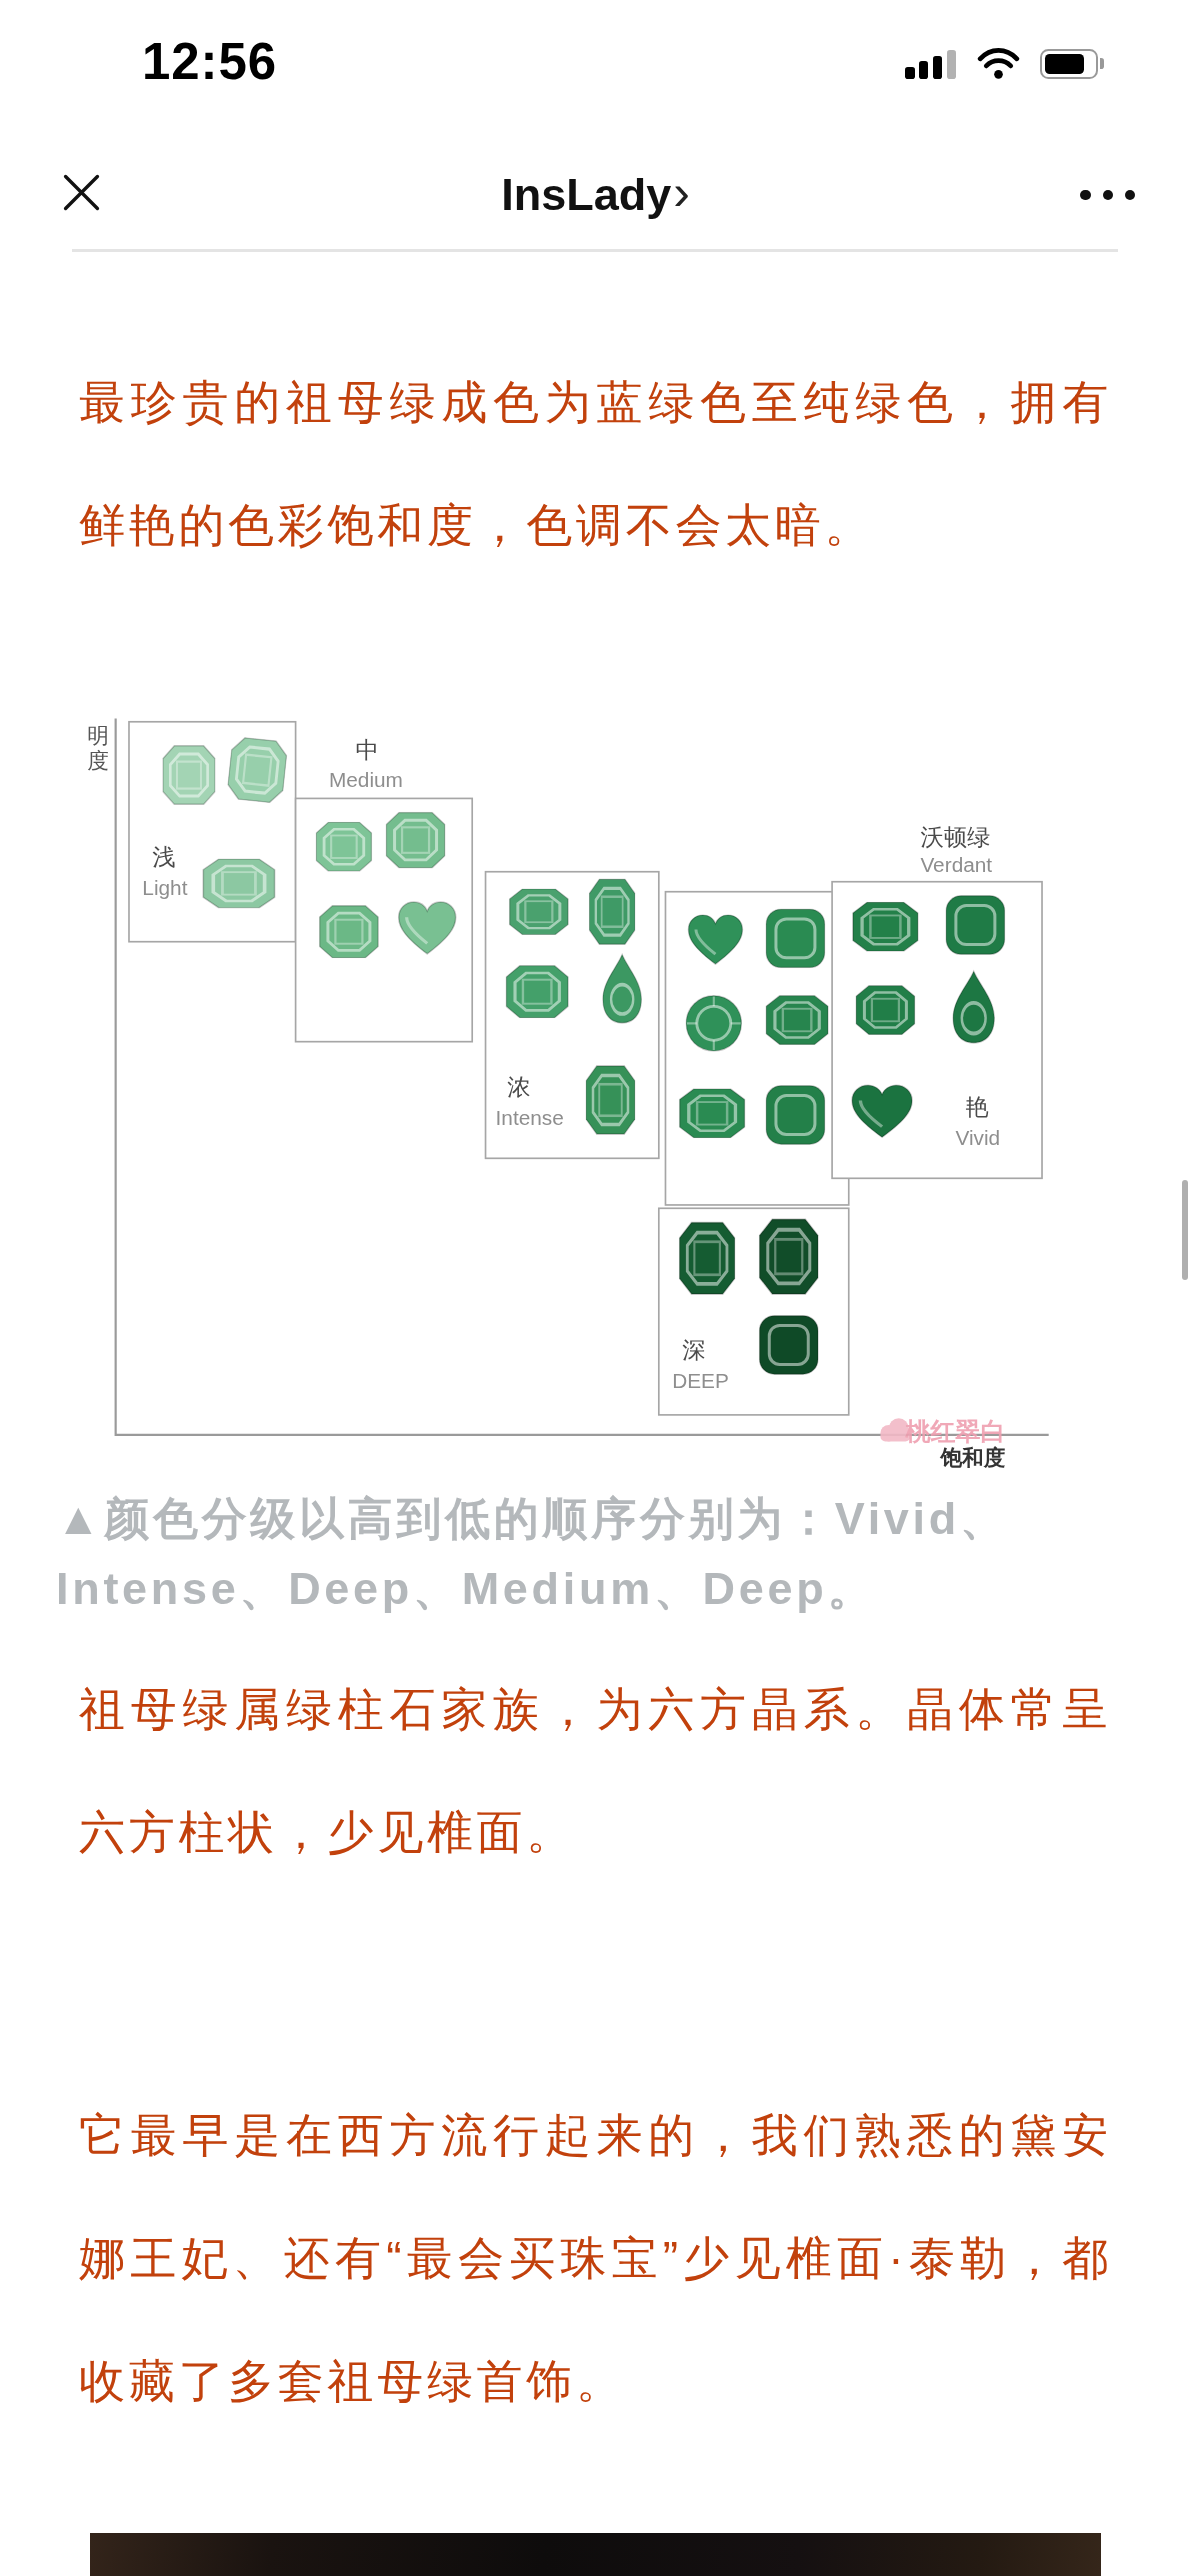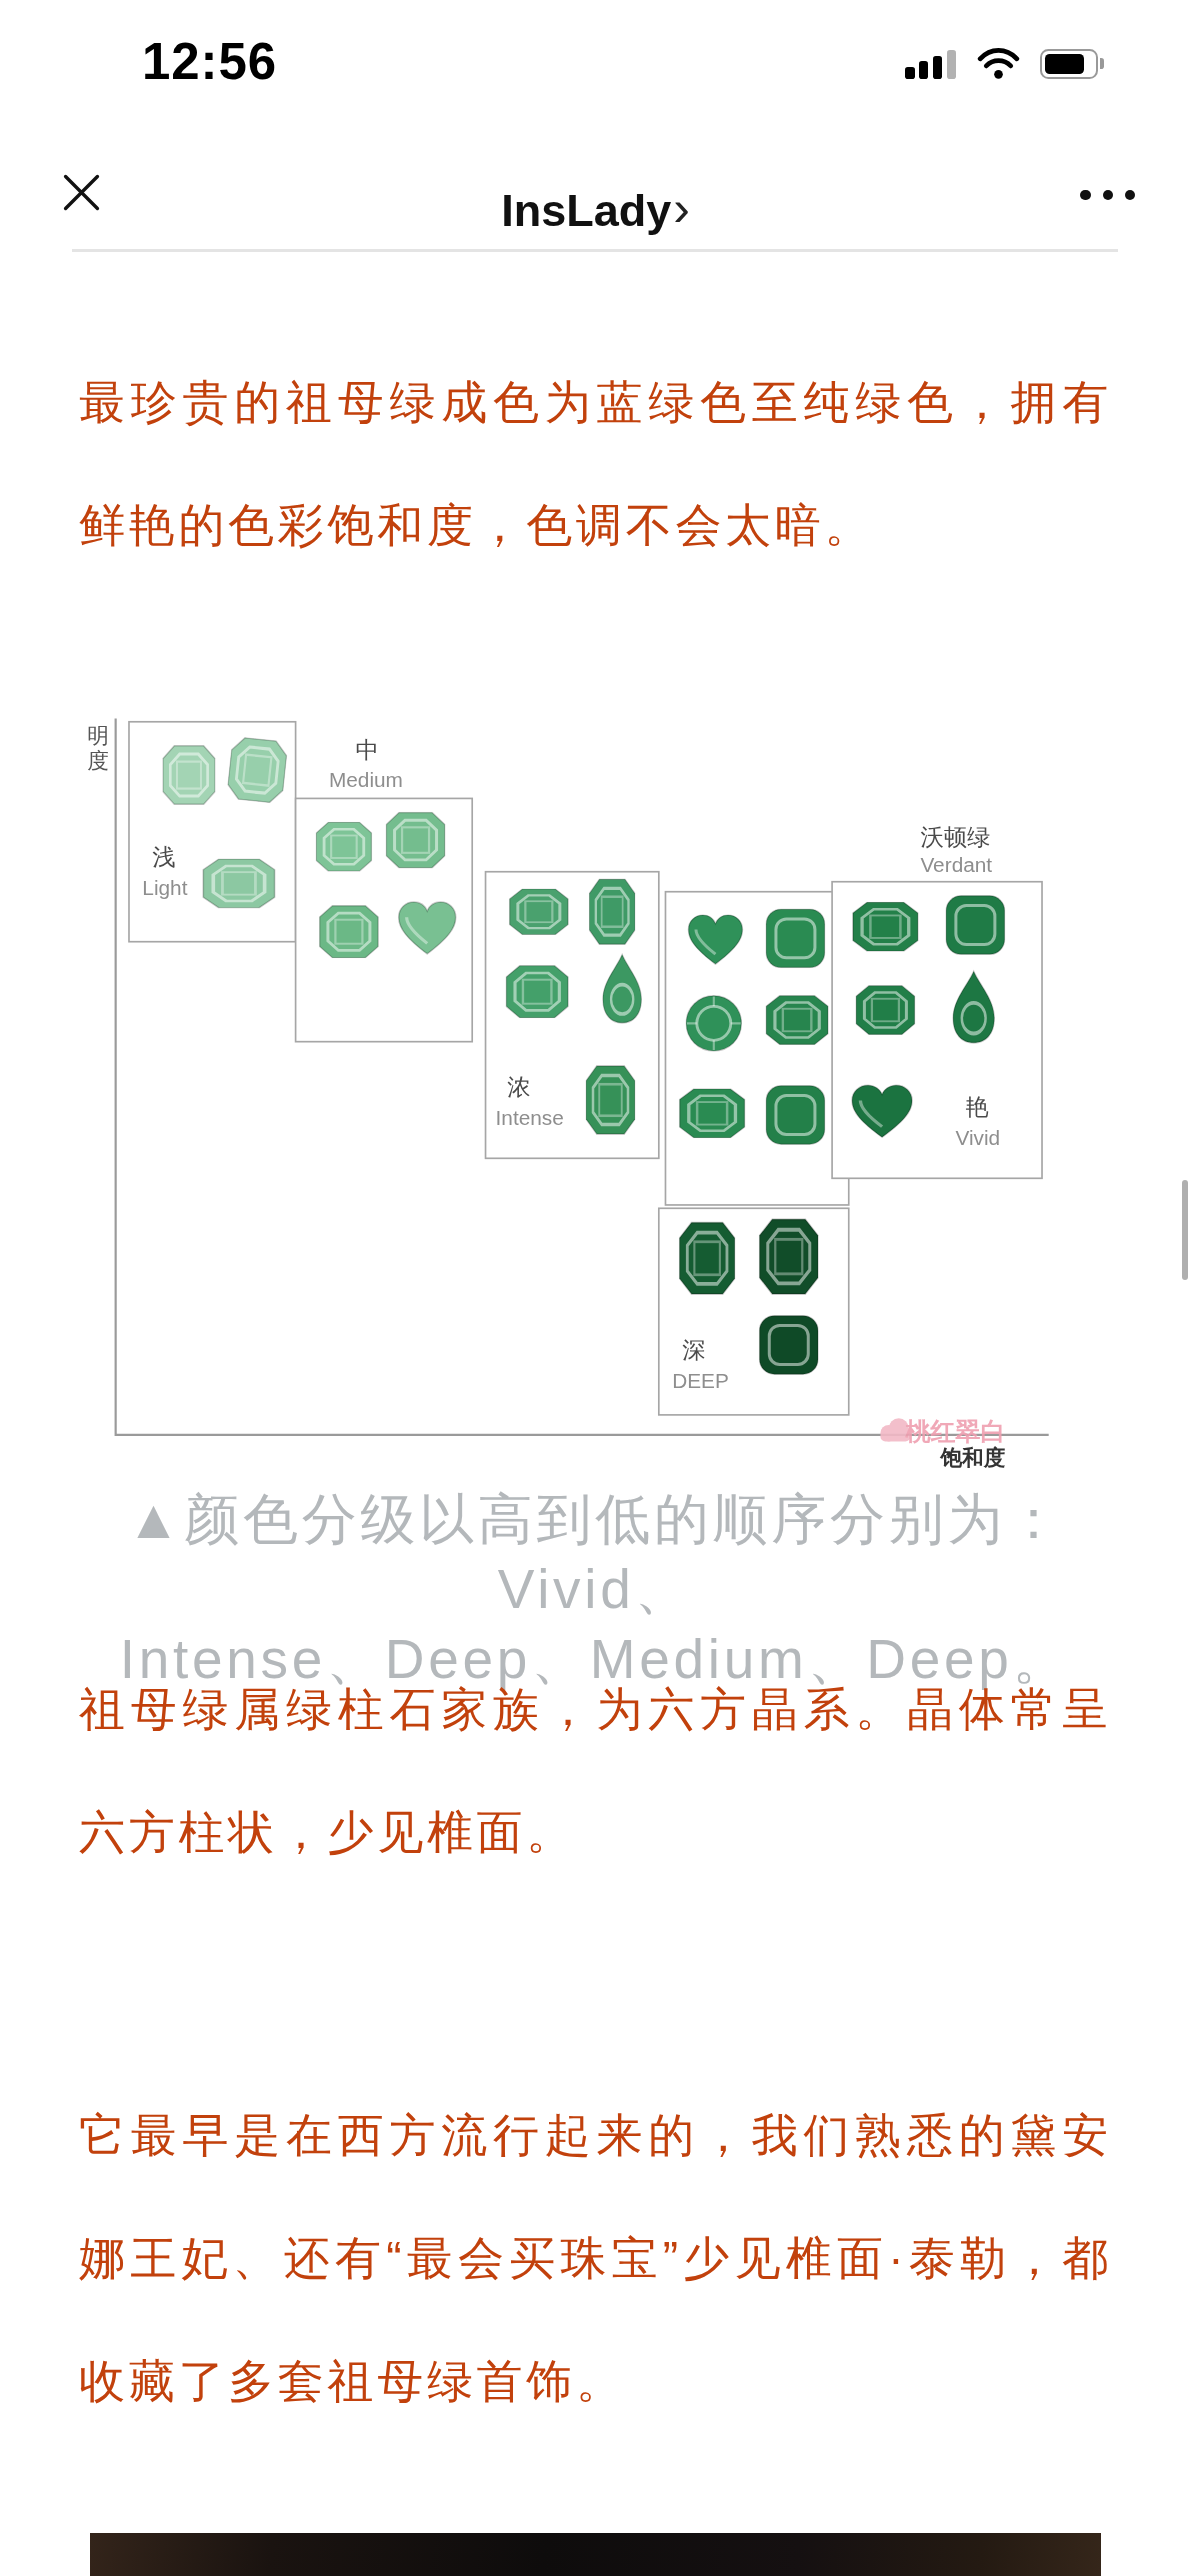--- a/index.html
+++ b/index.html
@@ -18,35 +18,35 @@
   .signal .b4{height:29px;background:rgba(0,0,0,0.30);}
   .battery{position:relative;width:54px;height:26px;border:2.8px solid rgba(0,0,0,0.40);
     border-radius:8.3px;}
   .battery-fill{position:absolute;left:2.8px;top:2.8px;bottom:2.8px;width:39px;background:#000;border-radius:4.6px;}
   .battery-tip{position:absolute;right:-8.3px;top:7.4px;width:4.6px;height:11px;
     background:rgba(0,0,0,0.40);border-radius:0 2.8px 2.8px 0;}
   
   .nav-bar{position:absolute;top:139px;left:0;right:0;height:111px;background:#fff;}
   .close-btn{position:absolute;left:48px;top:20.4px;width:67px;height:67px;border:0;background:none;
     display:flex;align-items:center;justify-content:center;padding:0;cursor:pointer;}
-  .nav-title{position:absolute;left:0;right:0;top:16px;height:111px;display:flex;align-items:center;
+  .nav-title{position:absolute;left:0;right:0;top:0;height:111px;display:flex;align-items:center;
     justify-content:center;gap:2px;font-size:45px;font-weight:600;color:#111;cursor:pointer;}
   .nav-chevron{font-size:50px;font-weight:400;color:#222;line-height:1;margin-top:-5.6px;}
   .more-btn{position:absolute;right:56px;top:41px;height:30px;border:0;background:none;
     display:flex;align-items:center;gap:12px;padding:0;cursor:pointer;}
   .more-btn .dot{width:10.2px;height:10.2px;border-radius:50%;background:#111;}
   .nav-divider{position:absolute;top:249px;left:72px;width:1046px;height:2.8px;background:#e4e4e4;}
   
   .para{position:absolute;left:79px;width:1033px;margin:0;font-size:46px;line-height:123px;
     letter-spacing:3.7px;color:#c2410c;text-align:justify;}
   .para1{top:341px;} .para2{top:1648px;} .para3{top:2074px;}
   .figure{position:absolute;top:688px;left:79px;width:1033px;height:784px;margin:0;}
   .figure svg{display:block;}
-  .caption{position:absolute;top:1484px;left:56px;width:1079px;margin:0;text-align:center;
-    font-size:55px;line-height:70px;letter-spacing:3.7px;color:#b4b8bb;font-weight:400;}
+  .caption{position:absolute;top:1484px;left:56px;width:1079px;margin:0;
+    font-size:45px;line-height:70px;letter-spacing:3.7px;color:#b4b8bb;font-weight:700;}
   .cap-line{display:block;}
   .photo{position:absolute;top:2533px;left:90px;width:1011px;height:43px;
     background:linear-gradient(95deg,#33241a 0%,#1a1310 18%,#0e0c0c 45%,#151011 70%,#241a12 88%,#35261a 100%);}
   .scroll-thumb{position:absolute;right:2.8px;top:1180px;width:6.5px;height:100px;border-radius:3.7px;
     background:rgba(110,110,110,0.55);}
   
   .box{fill:#fff;stroke:#a6a6a6;stroke-width:1;}
   .axis{stroke:#9a9a9a;stroke-width:1.3;fill:none;}
   .lbl-cn{font-size:14px;fill:#4a4a4a;}
   .lbl-en{font-size:12.5px;fill:#8e8e8e;}

